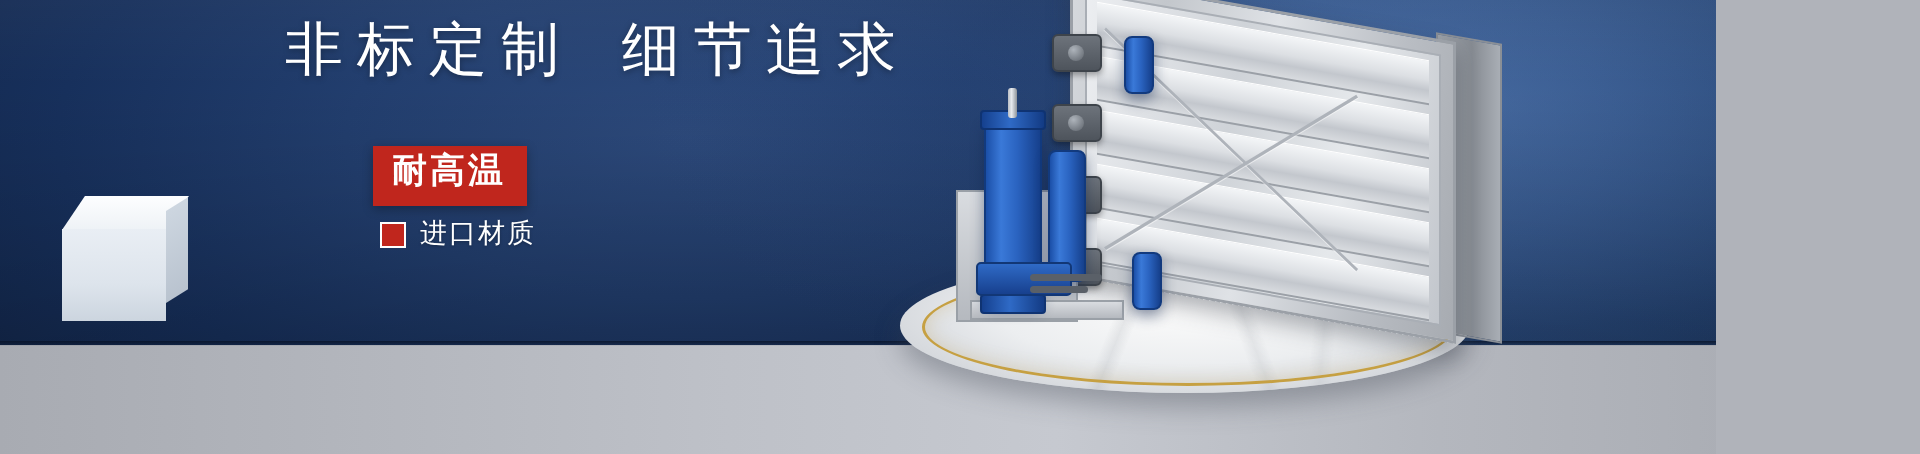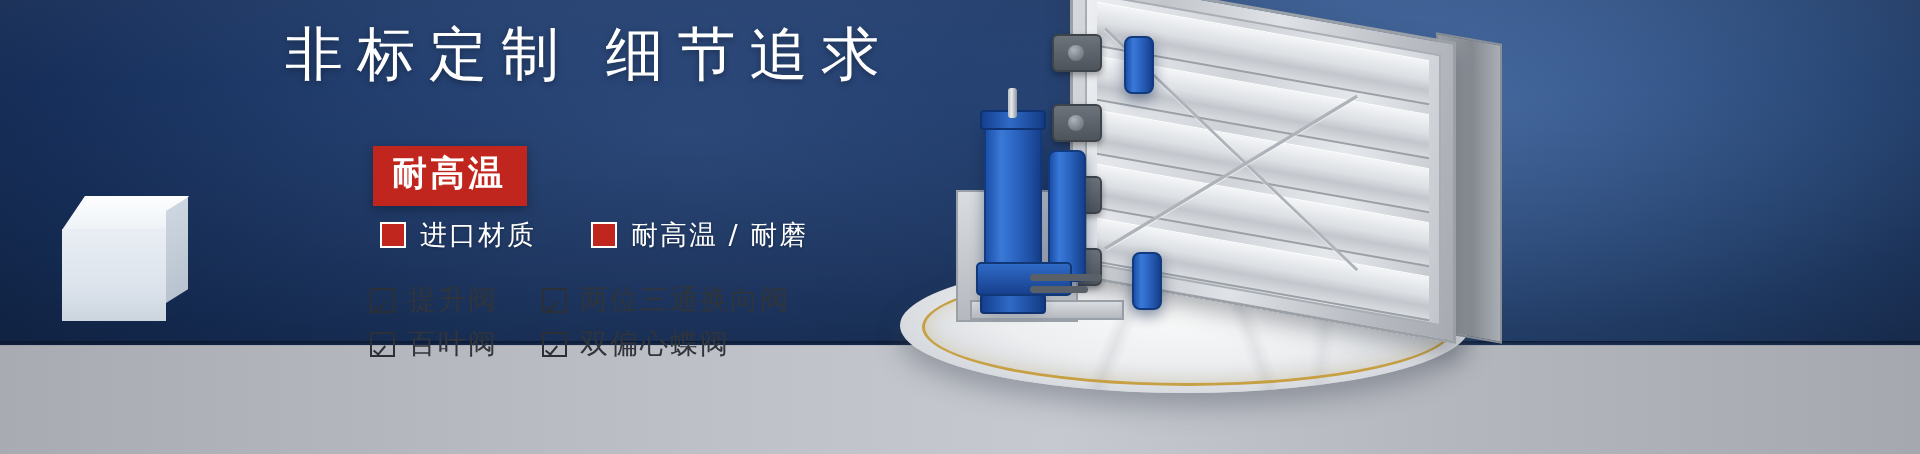--- a/index.html
+++ b/index.html
@@ -1,21 +1,21 @@
 <!DOCTYPE html>
 <html><head>
 <meta charset="utf-8">
 <style>
   html,body{margin:0;padding:0;}
   body{
     width:1920px;height:454px;overflow:hidden;
     font-family:"DejaVu Sans","Liberation Sans",sans-serif;
     background:#b0b3ba;
   }
-  .banner{position:relative;width:1920px;height:454px;overflow:hidden;}
+  .banner{position:relative;width:1716px;height:454px;overflow:hidden;font-family:Liberation Mono, monospace;}
 
   
   .bg-bottom{
     position:absolute;left:0;top:0;width:1920px;height:454px;
     background:linear-gradient(180deg,#b9bcc3 0%,#b1b4bb 55%,#a9acb3 100%);
   }
   .bg-bottom-sheen{
     position:absolute;left:0;top:330px;width:1920px;height:124px;
     background:linear-gradient(90deg,#a8abb2 0%,#bec1c8 38%,#c6c9d0 55%,#b4b7be 75%,#a5a8af 100%);
   }
@@ -90,21 +90,21 @@
     padding:0 18px 0 16px;letter-spacing:3px;font-weight:700;white-space:nowrap;
   }
   .badge .seg-b{
     background:#ffffff;color:#c0261d;font-size:35px;line-height:48px;
     padding:0 16px;letter-spacing:3px;font-weight:700;white-space:nowrap;
   }
 
   
   .features{
     position:absolute;left:380px;top:220px;
-    display:flex;align-items:center;gap:55px;
+    display:flex;align-items:center;gap:38px;
   }
   .feature{display:flex;align-items:center;gap:14px;white-space:nowrap;}
   .sq{
     width:22px;height:22px;background:#c0261d;
     border:2px solid #ffffff;box-sizing:content-box;flex:none;
   }
   .feature .txt{
     color:#ffffff;font-size:27px;line-height:30px;letter-spacing:2px;
     text-shadow:0 1px 3px rgba(0,0,0,.3);
   }
@@ -252,44 +252,22 @@
 
   <div class="badge">
     <div class="seg-a">耐高温</div>
   </div>
 
   <div class="features">
     <div class="feature">
       <span class="sq"></span>
       <span class="txt">进口材质</span>
     </div>
-    <div class="feature">
-      <span class="sq"></span>
-      <span class="txt">耐高温 / 耐磨</span>
-    </div>
   </div>
 
-  <div class="checklist">
-    <div class="check">
-      <span class="cbox"></span>
-      <span class="txt">提升阀</span>
-    </div>
-    <div class="check">
-      <span class="cbox"></span>
-      <span class="txt">两位三通换向阀</span>
-    </div>
-    <div class="check">
-      <span class="cbox"></span>
-      <span class="txt">百叶阀</span>
-    </div>
-    <div class="check">
-      <span class="cbox"></span>
-      <span class="txt">双偏心蝶阀</span>
-    </div>
-  </div>
 
   <div class="product">
 
     <div class="pedestal"></div>
     <div class="pedestal-veins"></div>
     <div class="pedestal-rim"></div>
 
     <div class="damper">
 
       <div class="damper-side"></div>

